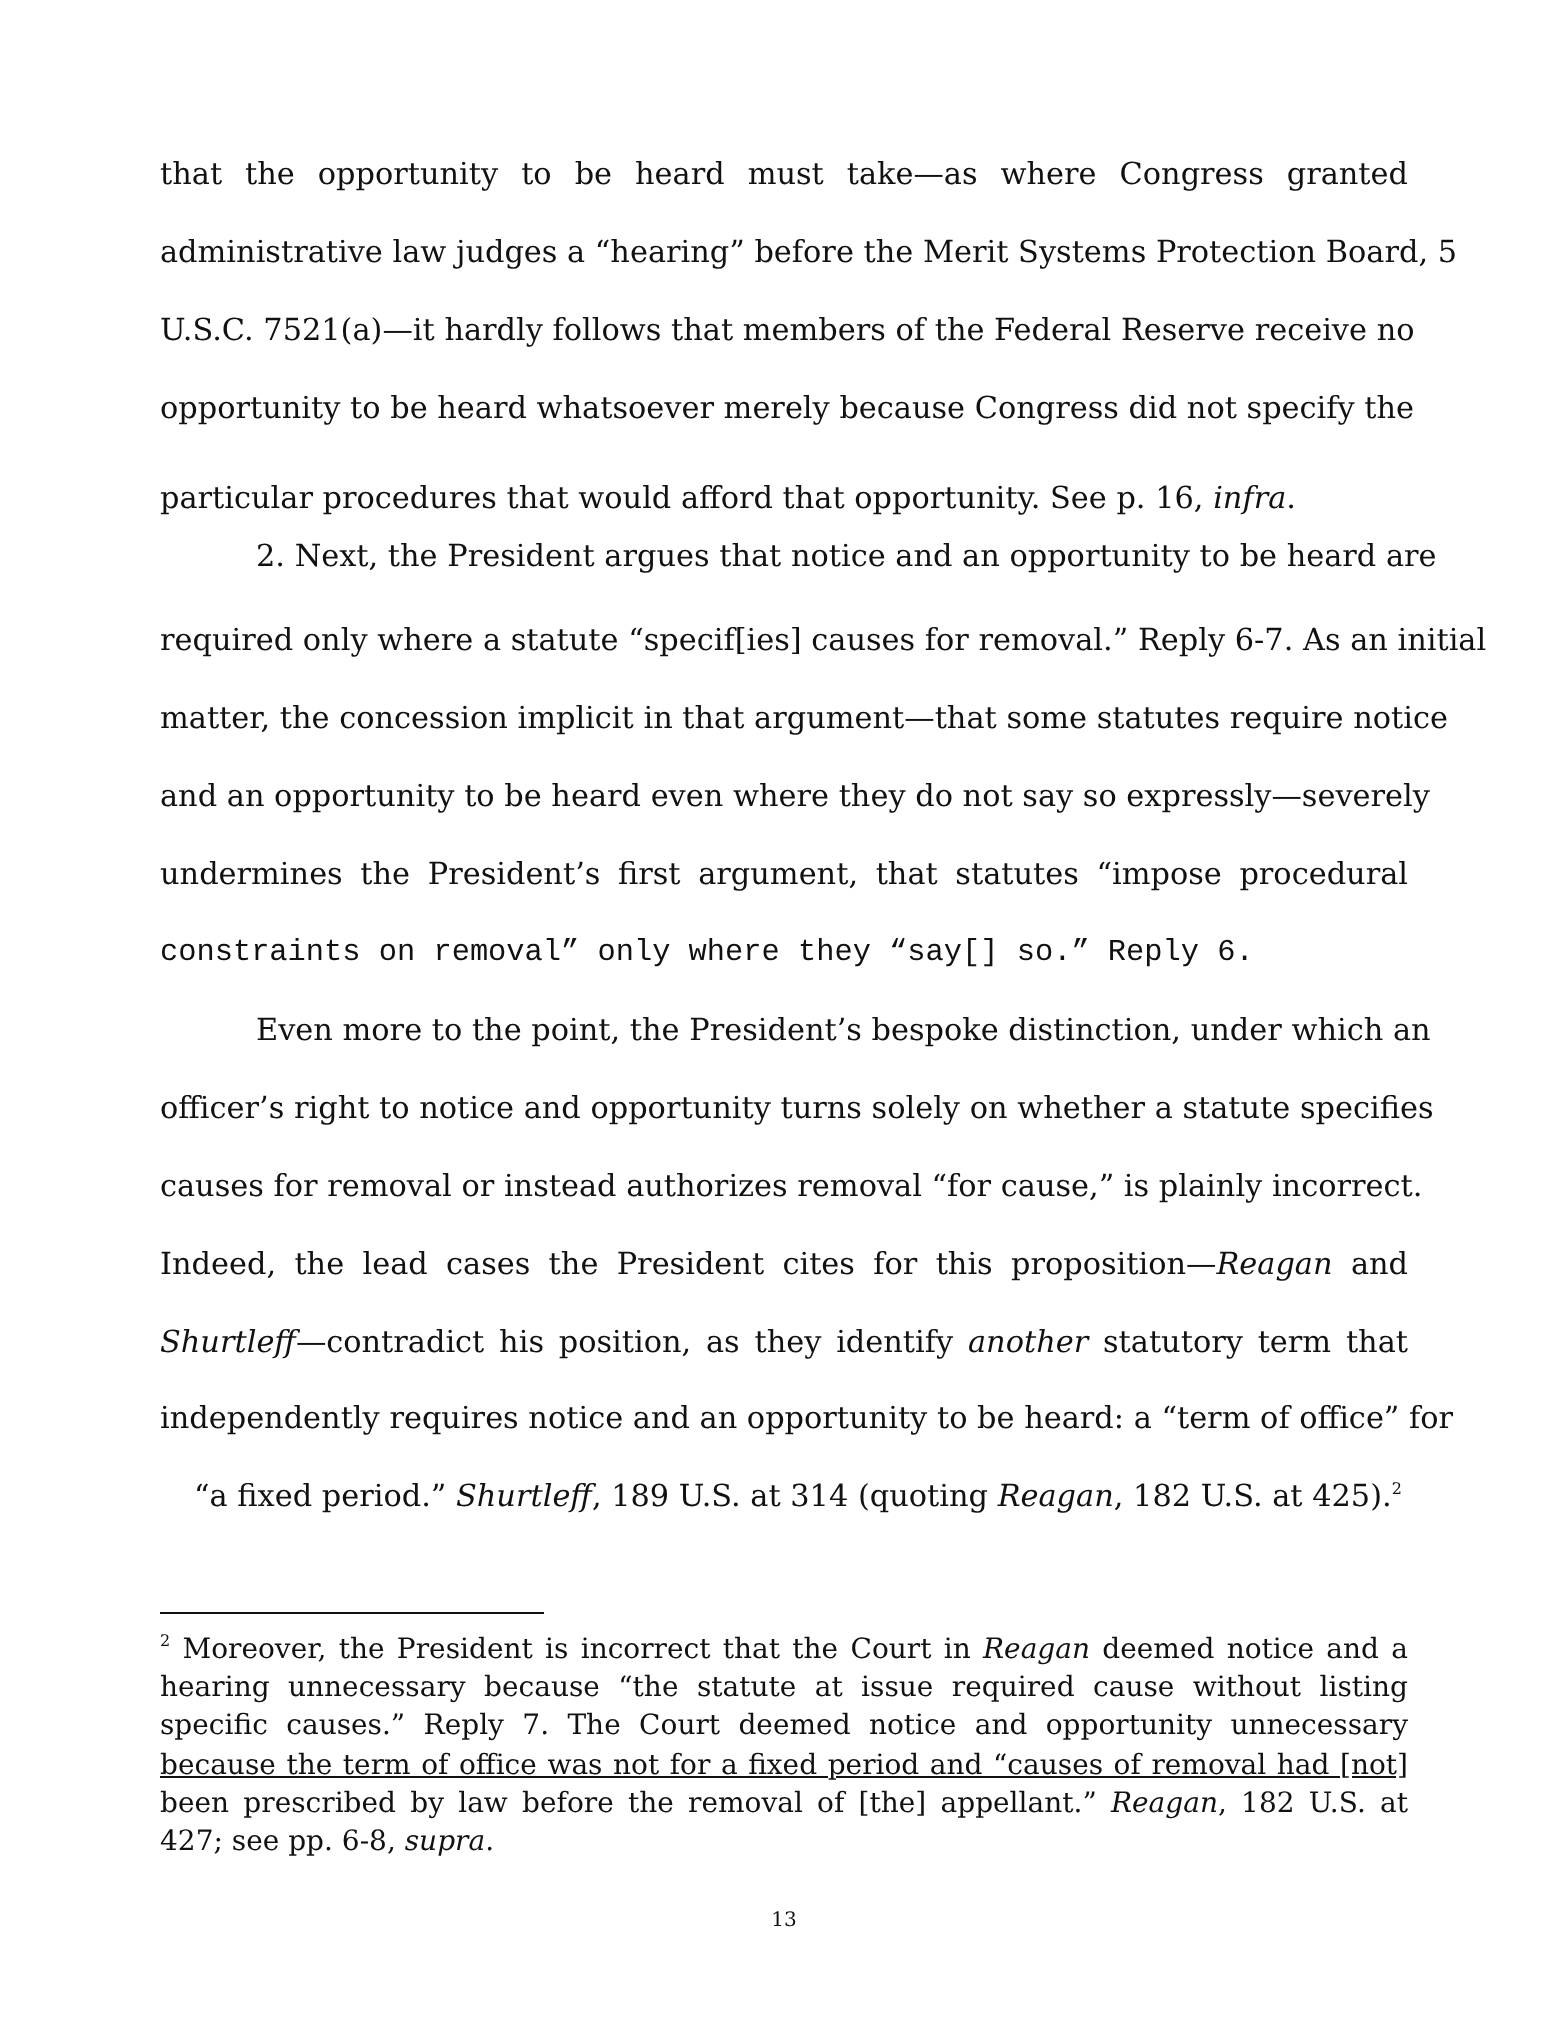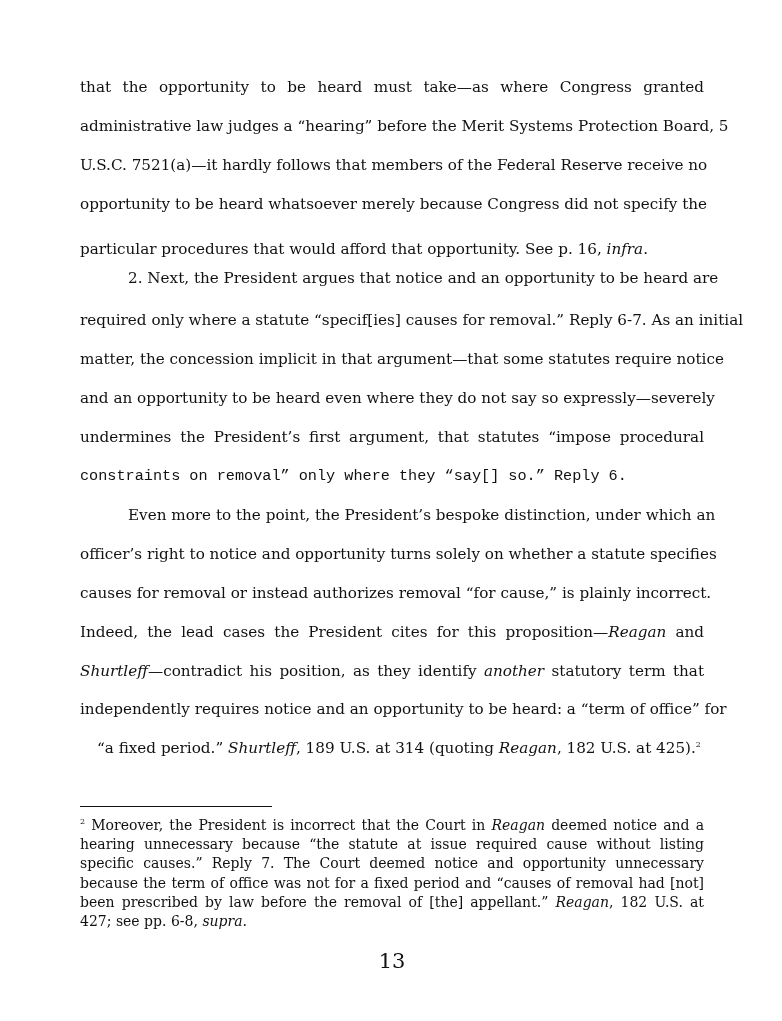--- a/index.html
+++ b/index.html
@@ -22,21 +22,21 @@
       border-top: 1px solid #111111;
     }
     .fn-line {
       position: absolute; left: 0; width: 624px;
       font-size: 14px; line-height: 19px; height: 19px;
       white-space: nowrap;
     }
     sup { font-size: 8px; vertical-align: 6px; line-height: 0; }
     .pagenum {
       position: absolute; left: 0; width: 624px; top: 951px;
-      text-align: center; font-size: 21px; line-height: 20px;
+      text-align: center; font-size: 10px; line-height: 20px;
     }
     i { font-style: italic; }
   </style>
 </head>
 <body>
 
 <div class="page">
   <div id="body-text">
       <div class="body-line just" style="top: 77px;"><span>that the opportunity to be heard must take—as where Congress granted</span></div>
       <div class="body-line just" style="top: 115.9px;"><span>administrative law judges a “hearing” before the Merit Systems Protection Board, 5</span></div>
@@ -55,18 +55,18 @@
       <div class="body-line just" style="top: 621.6px;"><span>Indeed, the lead cases the President cites for this proposition—</span><i>Reagan</i><span> and</span></div>
       <div class="body-line just" style="top: 660.5px;"><i>Shurtleff</i><span>—contradict his position, as they identify </span><i>another</i><span> statutory term that</span></div>
       <div class="body-line just" style="top: 699.4px;"><span>independently requires notice and an opportunity to be heard:  a “term of office” for</span></div>
       <div class="body-line left" style="top: 738.3px; margin-left: 17px;"><span>“a fixed period.”  </span><i>Shurtleff</i><span>, 189 U.S. at 314 (quoting </span><i>Reagan</i><span>, 182 U.S. at 425).</span><sup>2</sup></div>
     </div>
   <div class="fn-rule"></div>
   <div id="footnote-text">
       <div class="fn-line just" style="top: 816px;"><sup>2</sup><span> Moreover, the President is incorrect that the Court in </span><i>Reagan</i><span> deemed notice and a</span></div>
       <div class="fn-line just" style="top: 835.2px;"><span>hearing unnecessary because “the statute at issue required cause without listing</span></div>
       <div class="fn-line just" style="top: 854.4px;"><span>specific causes.”  Reply 7.  The Court deemed notice and opportunity unnecessary</span></div>
-      <div class="fn-line just" style="top: 873.6px;"><span>because the term of office was not for a fixed period and “causes of removal had [not]</span></div>
+      <div class="fn-line just" style="top: 873.6px; text-decoration: underline;"><span>because the term of office was not for a fixed period and “causes of removal had [not]</span></div>
       <div class="fn-line just" style="top: 892.8px;"><span>been prescribed by law before the removal of [the] appellant.”  </span><i>Reagan</i><span>, 182 U.S. at</span></div>
       <div class="fn-line left" style="top: 912px;"><span>427; see pp. 6-8, </span><i>supra</i><span>.</span></div>
     </div>
   <div class="pagenum">13</div>
 </div>
 
 </body></html>

